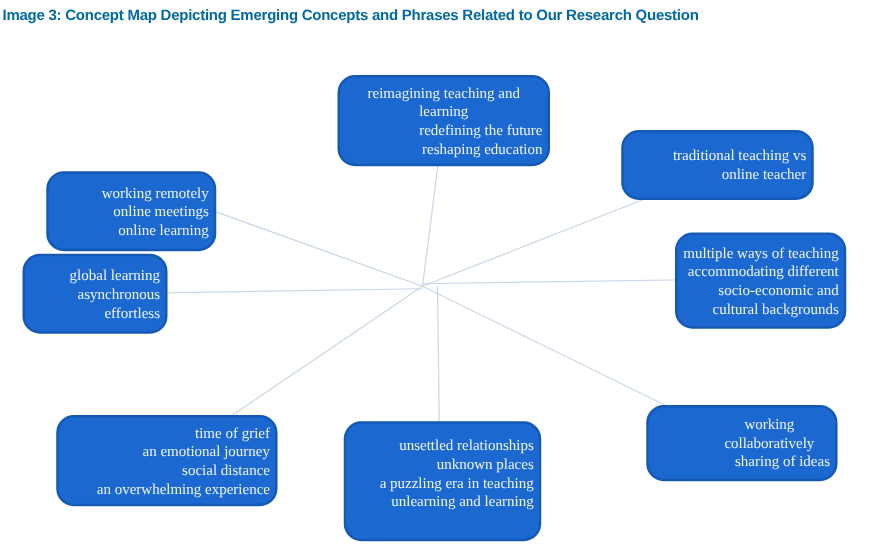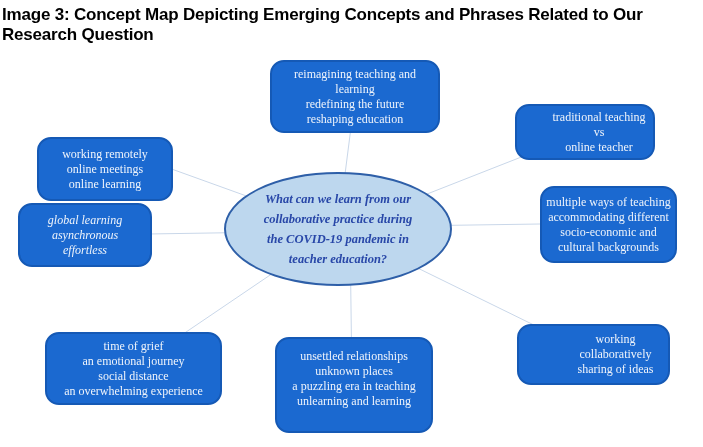--- a/index.html
+++ b/index.html
@@ -12,23 +12,23 @@
     overflow: hidden;
     font-family: "Liberation Serif", serif;
   }
   .title {
     position: absolute;
     left: 2px;
     top: 5px;
     width: 700px;
     font-family: "Liberation Sans", sans-serif;
     font-weight: 700;
-    font-size: 17px;
+    font-size: 12px;
     letter-spacing: -0.2px;
-    color: #000000;
+    color: #0369a1;
   }
   .connectors {
     position: absolute;
     left: 0; top: 0;
     width: 703px; height: 447px;
     z-index: 1;
   }
   .node {
     position: absolute;
     z-index: 2;
@@ -36,29 +36,30 @@
     border: 2px solid #1559B5;
     border-radius: 14px;
     color: #EFF4FB;
     font-size: 12px;
     line-height: 15px;
     text-align: center;
     display: flex;
     flex-direction: column;
     justify-content: center;
     padding: 2px 4px;
+    align-items: flex-end;
   }
   .node-top          { left: 270px; top: 60px;  width: 170px; height: 73px; }
   .node-top-left     { left: 37px;  top: 113px; width: 136px; height: 64px; margin-top: 24px; }
-  .node-left         { left: 18px;  top: 203px; width: 134px; height: 64px; font-style: italic; }
+  .node-left         { left: 18px;  top: 203px; width: 116px; height: 64px; }
   .node-bottom-left  { left: 45px;  top: 332px; width: 177px; height: 73px; }
   .node-bottom-center{ left: 275px; top: 337px; width: 158px; height: 96px; padding-bottom: 14px; }
   .node-bottom-right { left: 517px; top: 324px; width: 153px; height: 61px; padding-left: 48px; }
   .node-right        { left: 540px; top: 186px; width: 137px; height: 77px; }
-  .node-top-right    { left: 515px; top: 104px; width: 140px; height: 56px; padding-left: 32px; }
+  .node-top-right    { left: 497px; top: 104px; width: 154px; height: 56px; padding-left: 32px; }
   .center-ellipse {
     position: absolute;
     z-index: 2;
     left: 224px; top: 172px;
     width: 228px; height: 114px;
     background: #BDD7EE;
     border: 2px solid #2E5FA8;
     border-radius: 50%;
     color: #2847A8;
     font-weight: 700;
@@ -82,26 +83,20 @@
     <line x1="338" y1="229" x2="355" y2="96" stroke="#C9D7E9" stroke-width="1"></line>
     <line x1="338" y1="229" x2="105" y2="145" stroke="#C9D7E9" stroke-width="1"></line>
     <line x1="338" y1="231" x2="85" y2="235" stroke="#C9D7E9" stroke-width="1"></line>
     <line x1="338" y1="229" x2="133" y2="368" stroke="#C9D7E9" stroke-width="1"></line>
     <line x1="350" y1="229" x2="352" y2="385" stroke="#C9D7E9" stroke-width="1"></line>
     <line x1="338" y1="229" x2="593" y2="354" stroke="#C9D7E9" stroke-width="1"></line>
     <line x1="338" y1="227" x2="608" y2="223" stroke="#C9D7E9" stroke-width="1"></line>
     <line x1="338" y1="229" x2="585" y2="132" stroke="#C9D7E9" stroke-width="1"></line>
   </svg>
 
-  <div class="center-ellipse">
-    <div>What can we learn from our</div>
-    <div>collaborative practice during</div>
-    <div>the COVID-19 pandemic in</div>
-    <div>teacher education?</div>
-  </div>
 
   <div class="node node-top">
     <div>reimagining teaching and learning</div>
     <div>redefining the future</div>
     <div>reshaping education</div>
   </div>
 
   <div class="node node-top-left">
     <div>working remotely</div>
     <div>online meetings</div>

